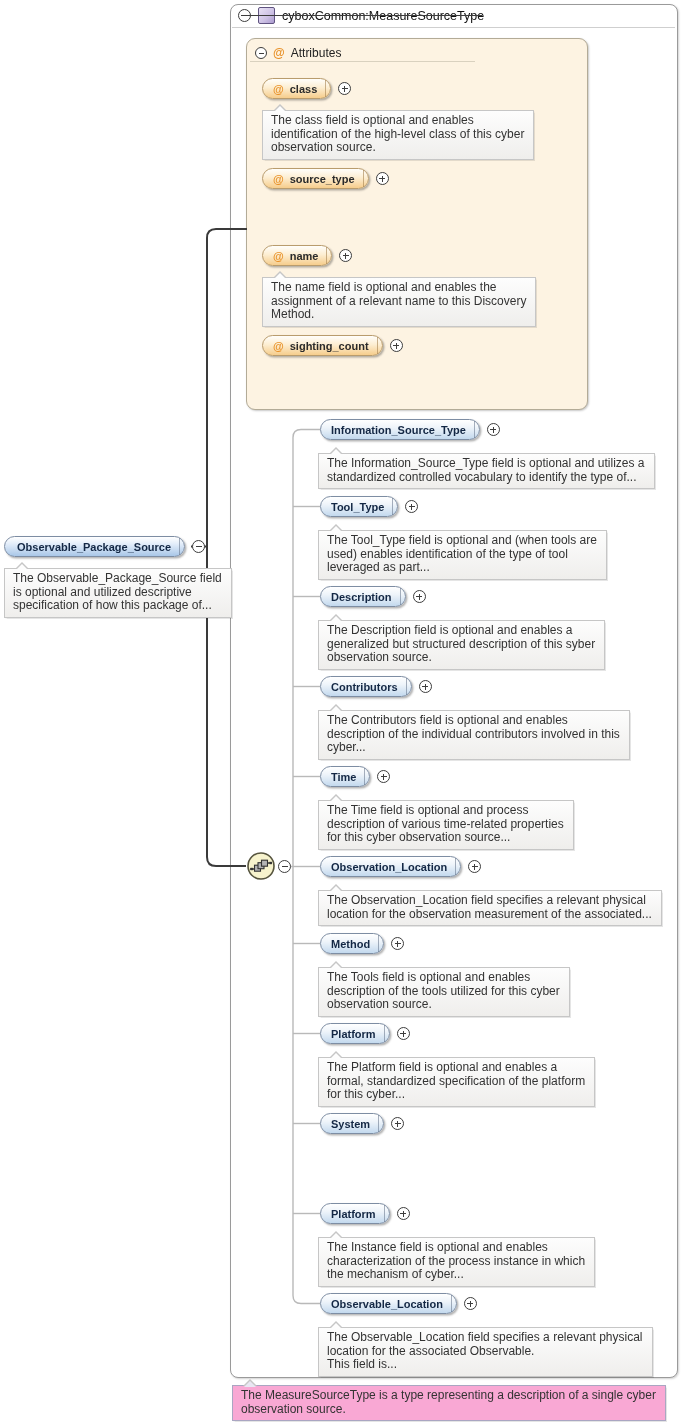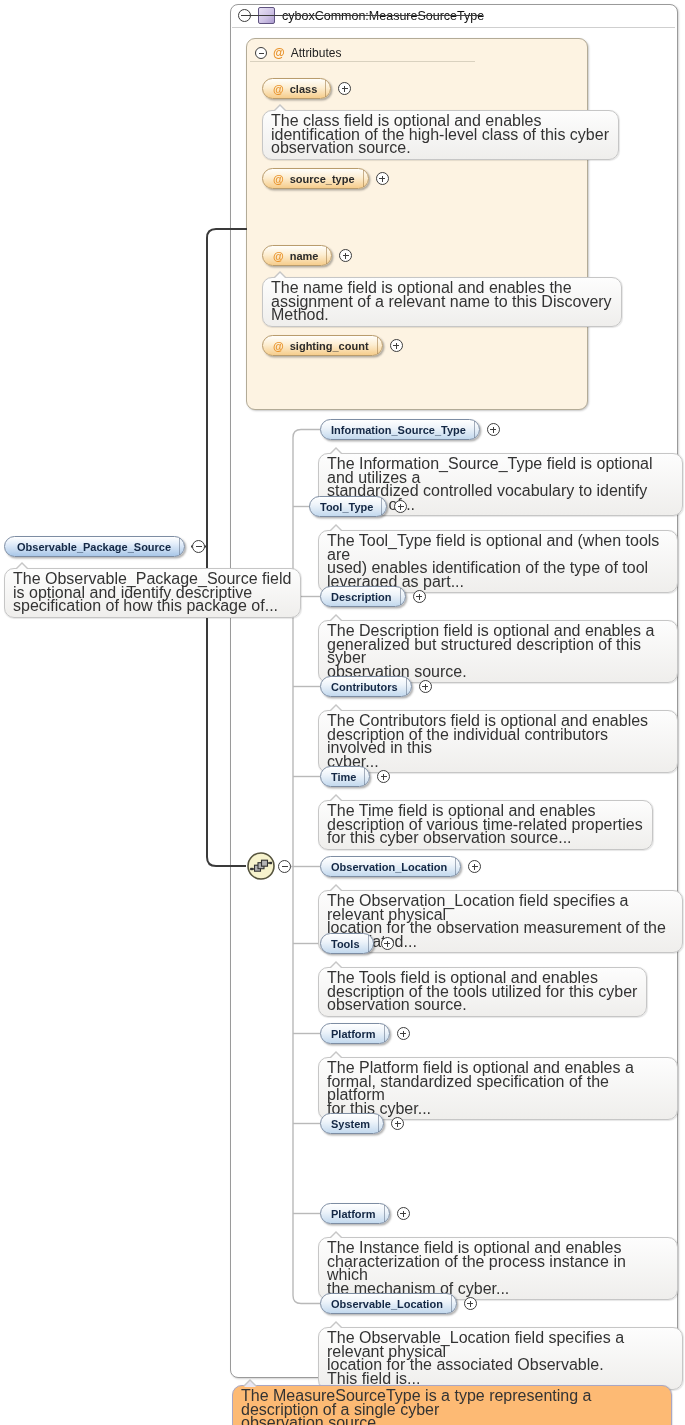--- a/index.html
+++ b/index.html
@@ -37,29 +37,29 @@
   .pill::after{content:'';position:absolute;right:4px;top:1px;bottom:1px;width:1px;background:rgba(98,113,134,.55);}
   .pill-strong{background:linear-gradient(#ffffff 0%,#e4eefa 35%,#a9c7e8 100%);padding-left:12px;}
   .pill-attr{color:#2b2b2b;border:1px solid #b99c6d;
         background:linear-gradient(#fffefb 0%,#fdeed2 45%,#f6cd8c 100%);}
   .pill-attr::after{background:rgba(165,130,80,.6);}
   .at{color:#e8922a;font-weight:bold;margin-right:6px;font-size:11px;}
   .at-plain{color:#e8922a;font-weight:bold;font-size:12px;}
 
   
   .tip{position:absolute;box-sizing:border-box;width:max-content;max-width:360px;
-       padding:3px 9px 4px 8px;border:1px solid #c6c6c6;border-radius:10px;
-       background:linear-gradient(#fdfdfd,#efeeec);color:#333;font-size:16px;line-height:13.5px;
+       padding:3px 9px 4px 8px;border:1px solid #c6c6c6;border-radius:0;
+       background:linear-gradient(#fdfdfd,#efeeec);color:#333;font-size:12px;line-height:13.5px;
        white-space:pre-line;box-shadow:0.5px 0.5px 1px rgba(0,0,0,.10);}
   .tip::before{content:'';position:absolute;top:-7px;left:10px;border-left:7px solid transparent;
        border-right:7px solid transparent;border-bottom:7px solid #c6c6c6;}
   .tip::after{content:'';position:absolute;top:-5.5px;left:11px;border-left:6px solid transparent;
        border-right:6px solid transparent;border-bottom:6px solid #fdfdfd;}
   .tip-wide{max-width:365px;}
-  .tip-note{background:#fdba74;border-color:#aaa6c2;}
+  .tip-note{background:#f9a8d4;border-color:#aaa6c2;}
   .tip-note::after{border-bottom-color:#e9e7f3;}
 
   .wires{position:absolute;left:0;top:0;pointer-events:none;}
 
   .seq-icon{position:absolute;left:246px;top:851px;width:30px;height:30px;}
 </style>
 </head>
 <body>
 
 <div id="canvas">
@@ -141,21 +141,21 @@
     <span class="pm plus"></span>
   </div>
 
   <div class="row" style="left:4px;top:536px">
     <span class="pill pill-strong">
         <span>Observable_Package_Source</span>
       </span>
     <span class="pm"></span>
   </div>
   <div class="tip" style="left:4px;top:568px">The Observable_Package_Source field
-is optional and identify descriptive
+is optional and utilized descriptive
 specification of how this package of...</div>
 
   <svg class="seq-icon" viewBox="0 0 30 30">
     <circle cx="15" cy="15" r="13" fill="#f7f3cd" stroke="#56543e" stroke-width="1.6"></circle>
     <path d="M4,18 H9 M21,12 H26" stroke="#333" stroke-width="1.4"></path>
     <rect x="4.5" y="16.8" width="2.4" height="2.4" fill="#333"></rect>
     <rect x="23.5" y="10.8" width="2.4" height="2.4" fill="#333"></rect>
     <rect x="8.5" y="14.2" width="6" height="6" fill="#b4b4b4" stroke="#333" stroke-width="1.1"></rect>
     <rect x="12" y="11.7" width="6" height="6" fill="#b4b4b4" stroke="#333" stroke-width="1.1"></rect>
     <rect x="15.5" y="9.2" width="6" height="6" fill="#b4b4b4" stroke="#333" stroke-width="1.1"></rect>
@@ -164,21 +164,21 @@
 
   <div class="row" style="left:320px;top:419px">
     <span class="pill">
         <span>Information_Source_Type</span>
       </span>
     <span class="pm plus"></span>
   </div>
   <div class="tip tip-wide" style="left:318px;top:453px">The Information_Source_Type field is optional and utilizes a
 standardized controlled vocabulary to identify the type of...</div>
 
-  <div class="row" style="left:309px;top:496px">
+  <div class="row" style="left:320px;top:496px">
     <span class="pill">
         <span>Tool_Type</span>
       </span>
     <span class="pm plus"></span>
   </div>
   <div class="tip" style="left:318px;top:530px">The Tool_Type field is optional and (when tools are
 used) enables identification of the type of tool
 leveraged as part...</div>
 
   <div class="row" style="left:320px;top:586px">
@@ -200,36 +200,36 @@
   <div class="tip" style="left:318px;top:710px">The Contributors field is optional and enables
 description of the individual contributors involved in this
 cyber...</div>
 
   <div class="row" style="left:320px;top:766px">
     <span class="pill">
         <span>Time</span>
       </span>
     <span class="pm plus"></span>
   </div>
-  <div class="tip" style="left:318px;top:800px">The Time field is optional and enables
+  <div class="tip" style="left:318px;top:800px">The Time field is optional and process
 description of various time-related properties
 for this cyber observation source...</div>
 
   <div class="row" style="left:320px;top:856px">
     <span class="pill">
         <span>Observation_Location</span>
       </span>
     <span class="pm plus"></span>
   </div>
   <div class="tip tip-wide" style="left:318px;top:890px">The Observation_Location field specifies a relevant physical
 location for the observation measurement of the associated...</div>
 
   <div class="row" style="left:320px;top:933px">
     <span class="pill">
-        <span>Tools</span>
+        <span>Method</span>
       </span>
     <span class="pm plus"></span>
   </div>
   <div class="tip" style="left:318px;top:967px">The Tools field is optional and enables
 description of the tools utilized for this cyber
 observation source.</div>
 
   <div class="row" style="left:320px;top:1023px">
     <span class="pill">
         <span>Platform</span>

